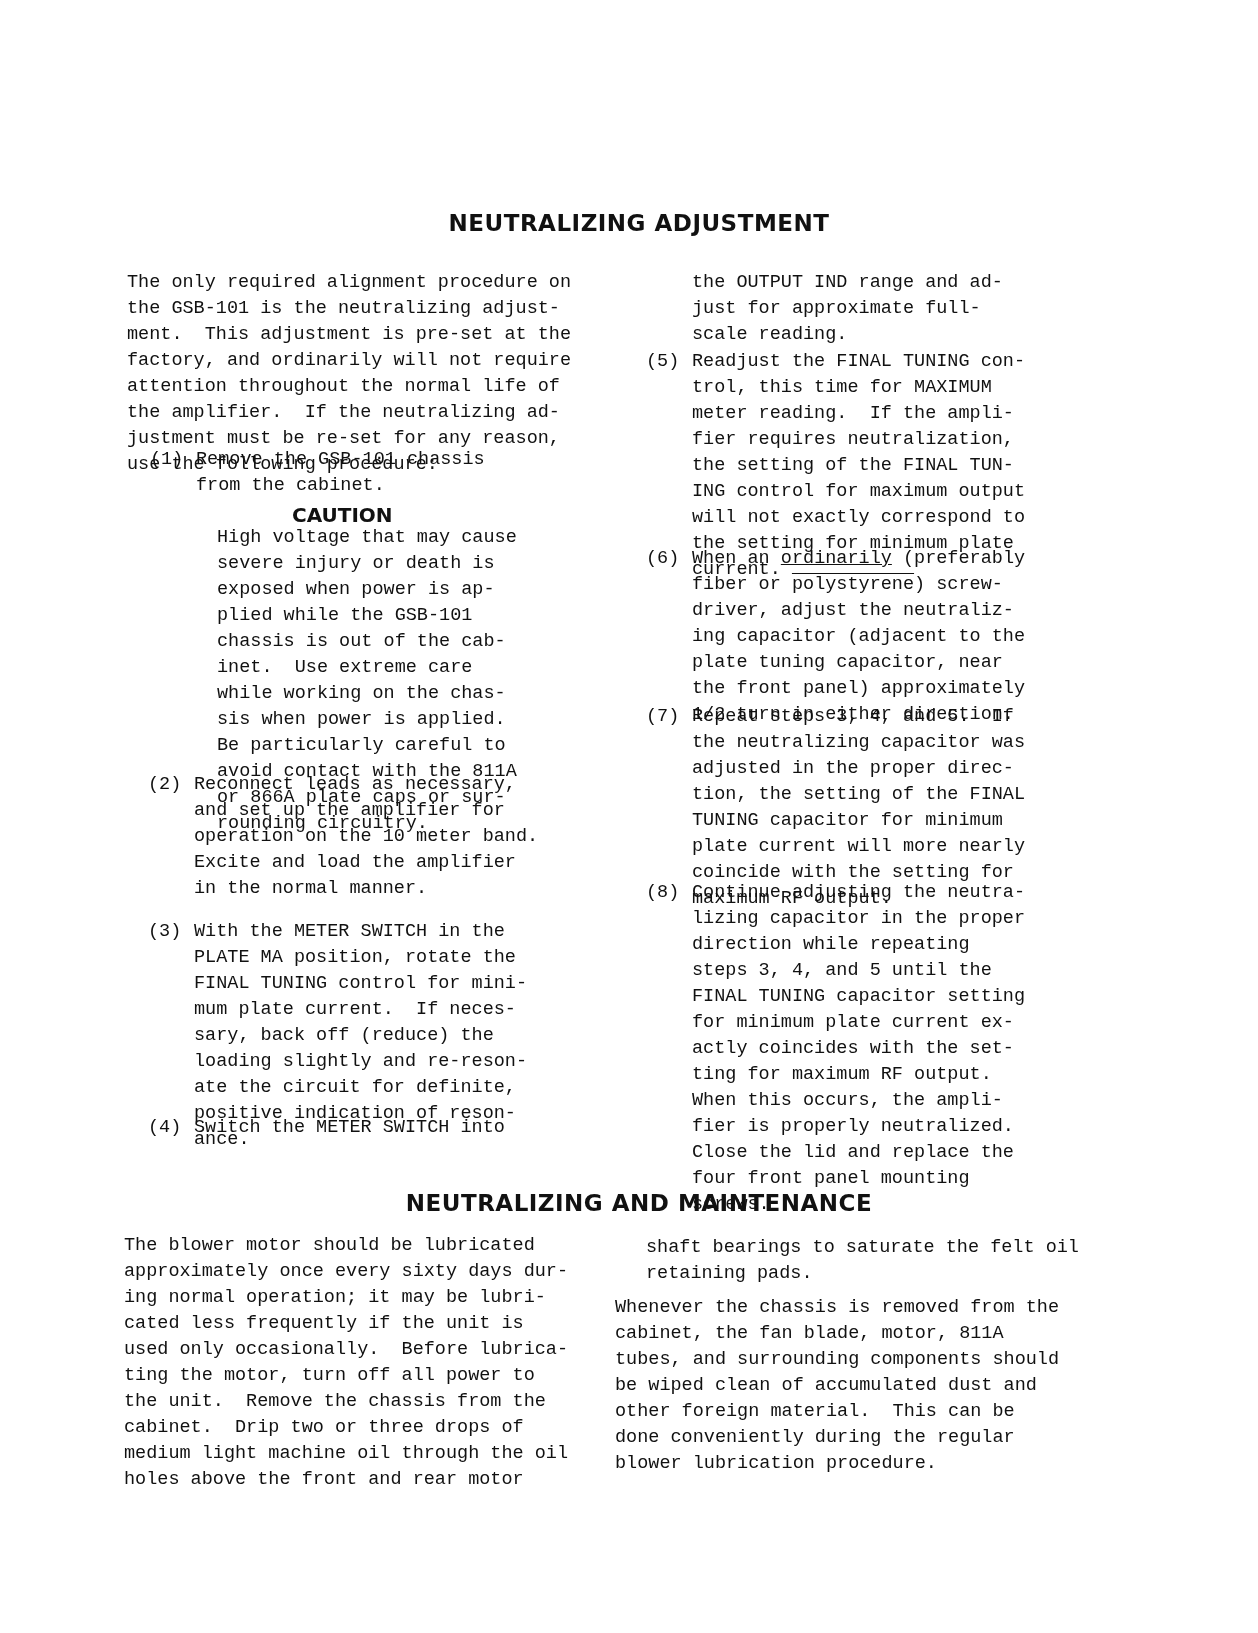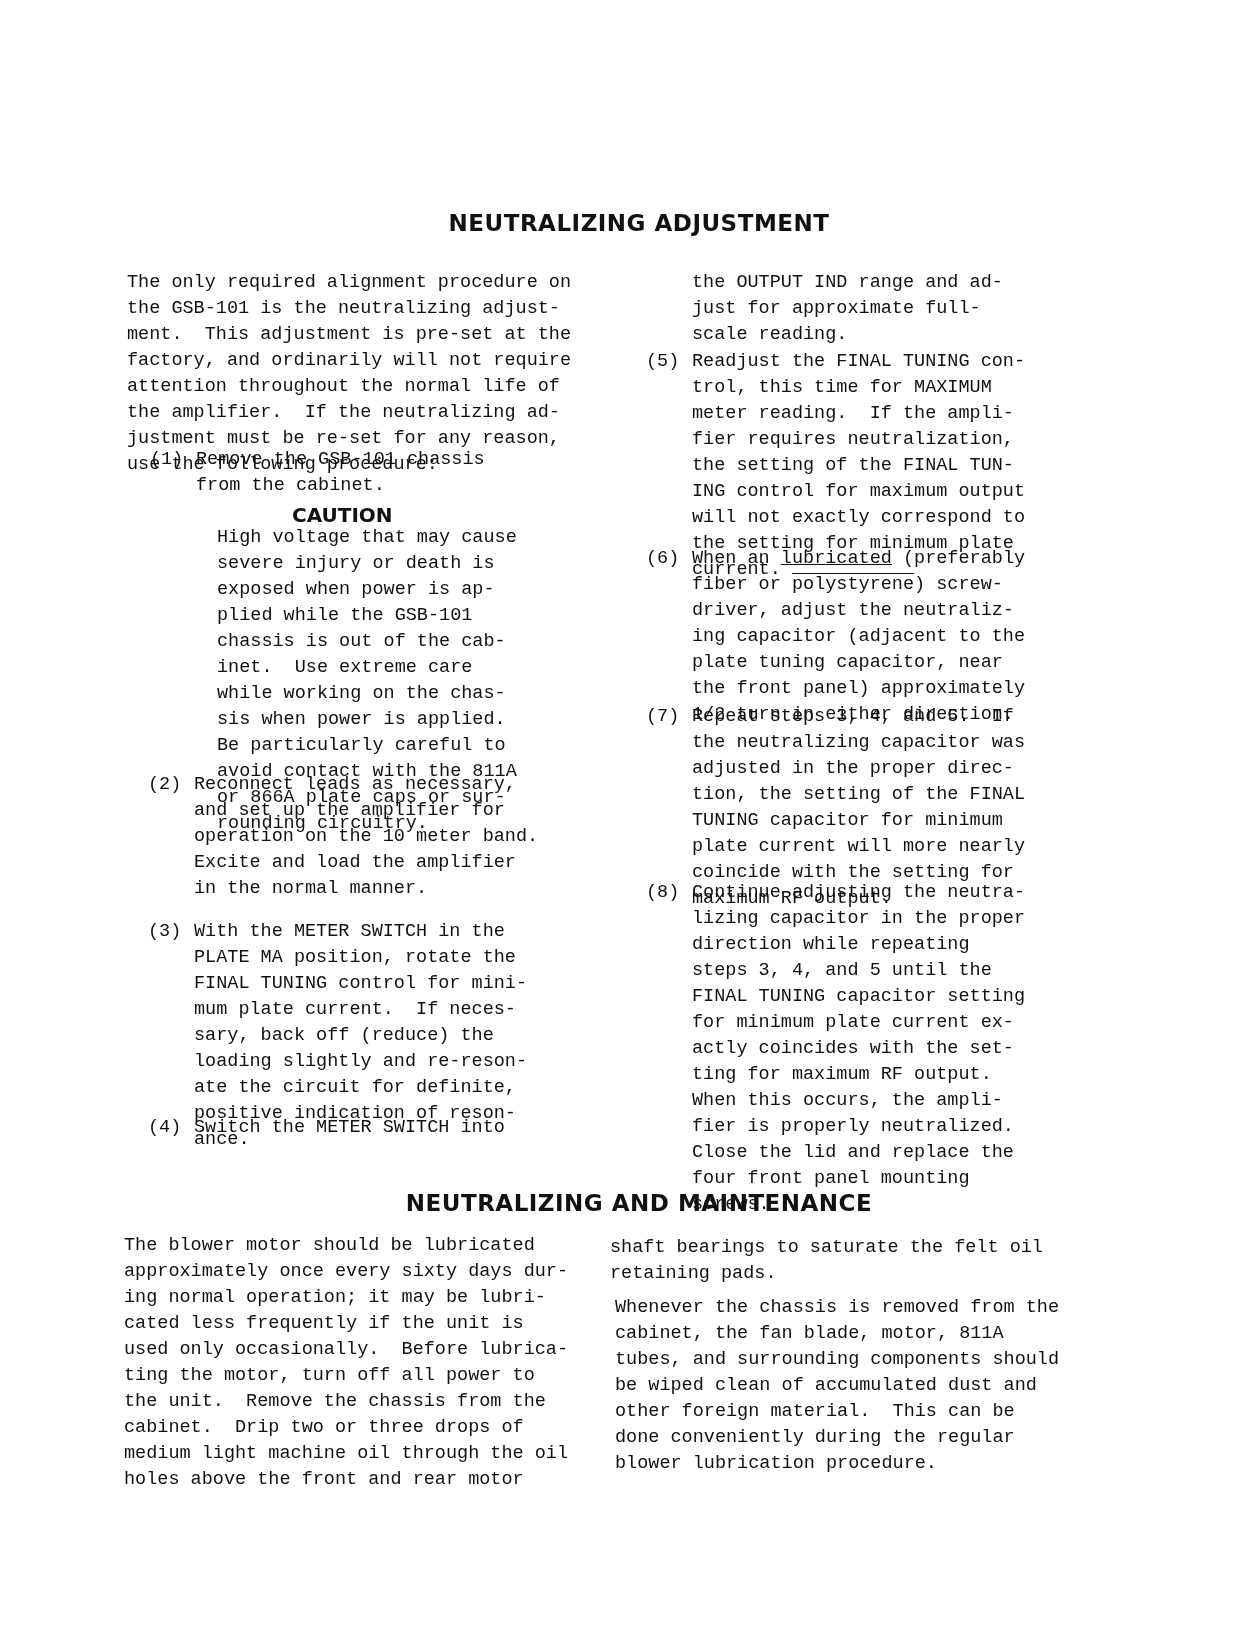--- a/index.html
+++ b/index.html
@@ -91,21 +91,21 @@
 fier requires neutralization,
 the setting of the FINAL TUN-
 ING control for maximum output
 will not exactly correspond to
 the setting for minimum plate
 current.</span>
 </div>
 
 <div class="step mono" style="left:646px; top:546px;">
   <span class="num">(6)</span>
-  <span class="body"><span>When an </span><u>lubricated</u><span> (preferably
+  <span class="body"><span>When an </span><u>ordinarily</u><span> (preferably
 fiber or </span><span class="ovl">polystyrene</span><span>) screw-
 driver, adjust the neutraliz-
 ing capacitor (adjacent to the
 plate tuning capacitor, near
 the front panel) approximately
 1/2 turn in either direction.</span></span>
 </div>
 
 <div class="step mono" style="left:646px; top:704px;">
   <span class="num">(7)</span>
@@ -142,21 +142,21 @@
 approximately once every sixty days dur-
 ing normal operation; it may be lubri-
 cated less frequently if the unit is
 used only occasionally.  Before lubrica-
 ting the motor, turn off all power to
 the unit.  Remove the chassis from the
 cabinet.  Drip two or three drops of
 medium light machine oil through the oil
 holes above the front and rear motor</div>
 
-<div class="block mono" style="left:610px; top:1235px;">shaft bearings to saturate the felt oil
+<div class="block mono" style="left:646px; top:1235px;">shaft bearings to saturate the felt oil
 retaining pads.</div>
 
 <div class="block mono" style="left:615px; top:1295px;">Whenever the chassis is removed from the
 cabinet, the fan blade, motor, 811A
 tubes, and surrounding components should
 be wiped clean of accumulated dust and
 other foreign material.  This can be
 done conveniently during the regular
 blower lubrication procedure.</div>
 

